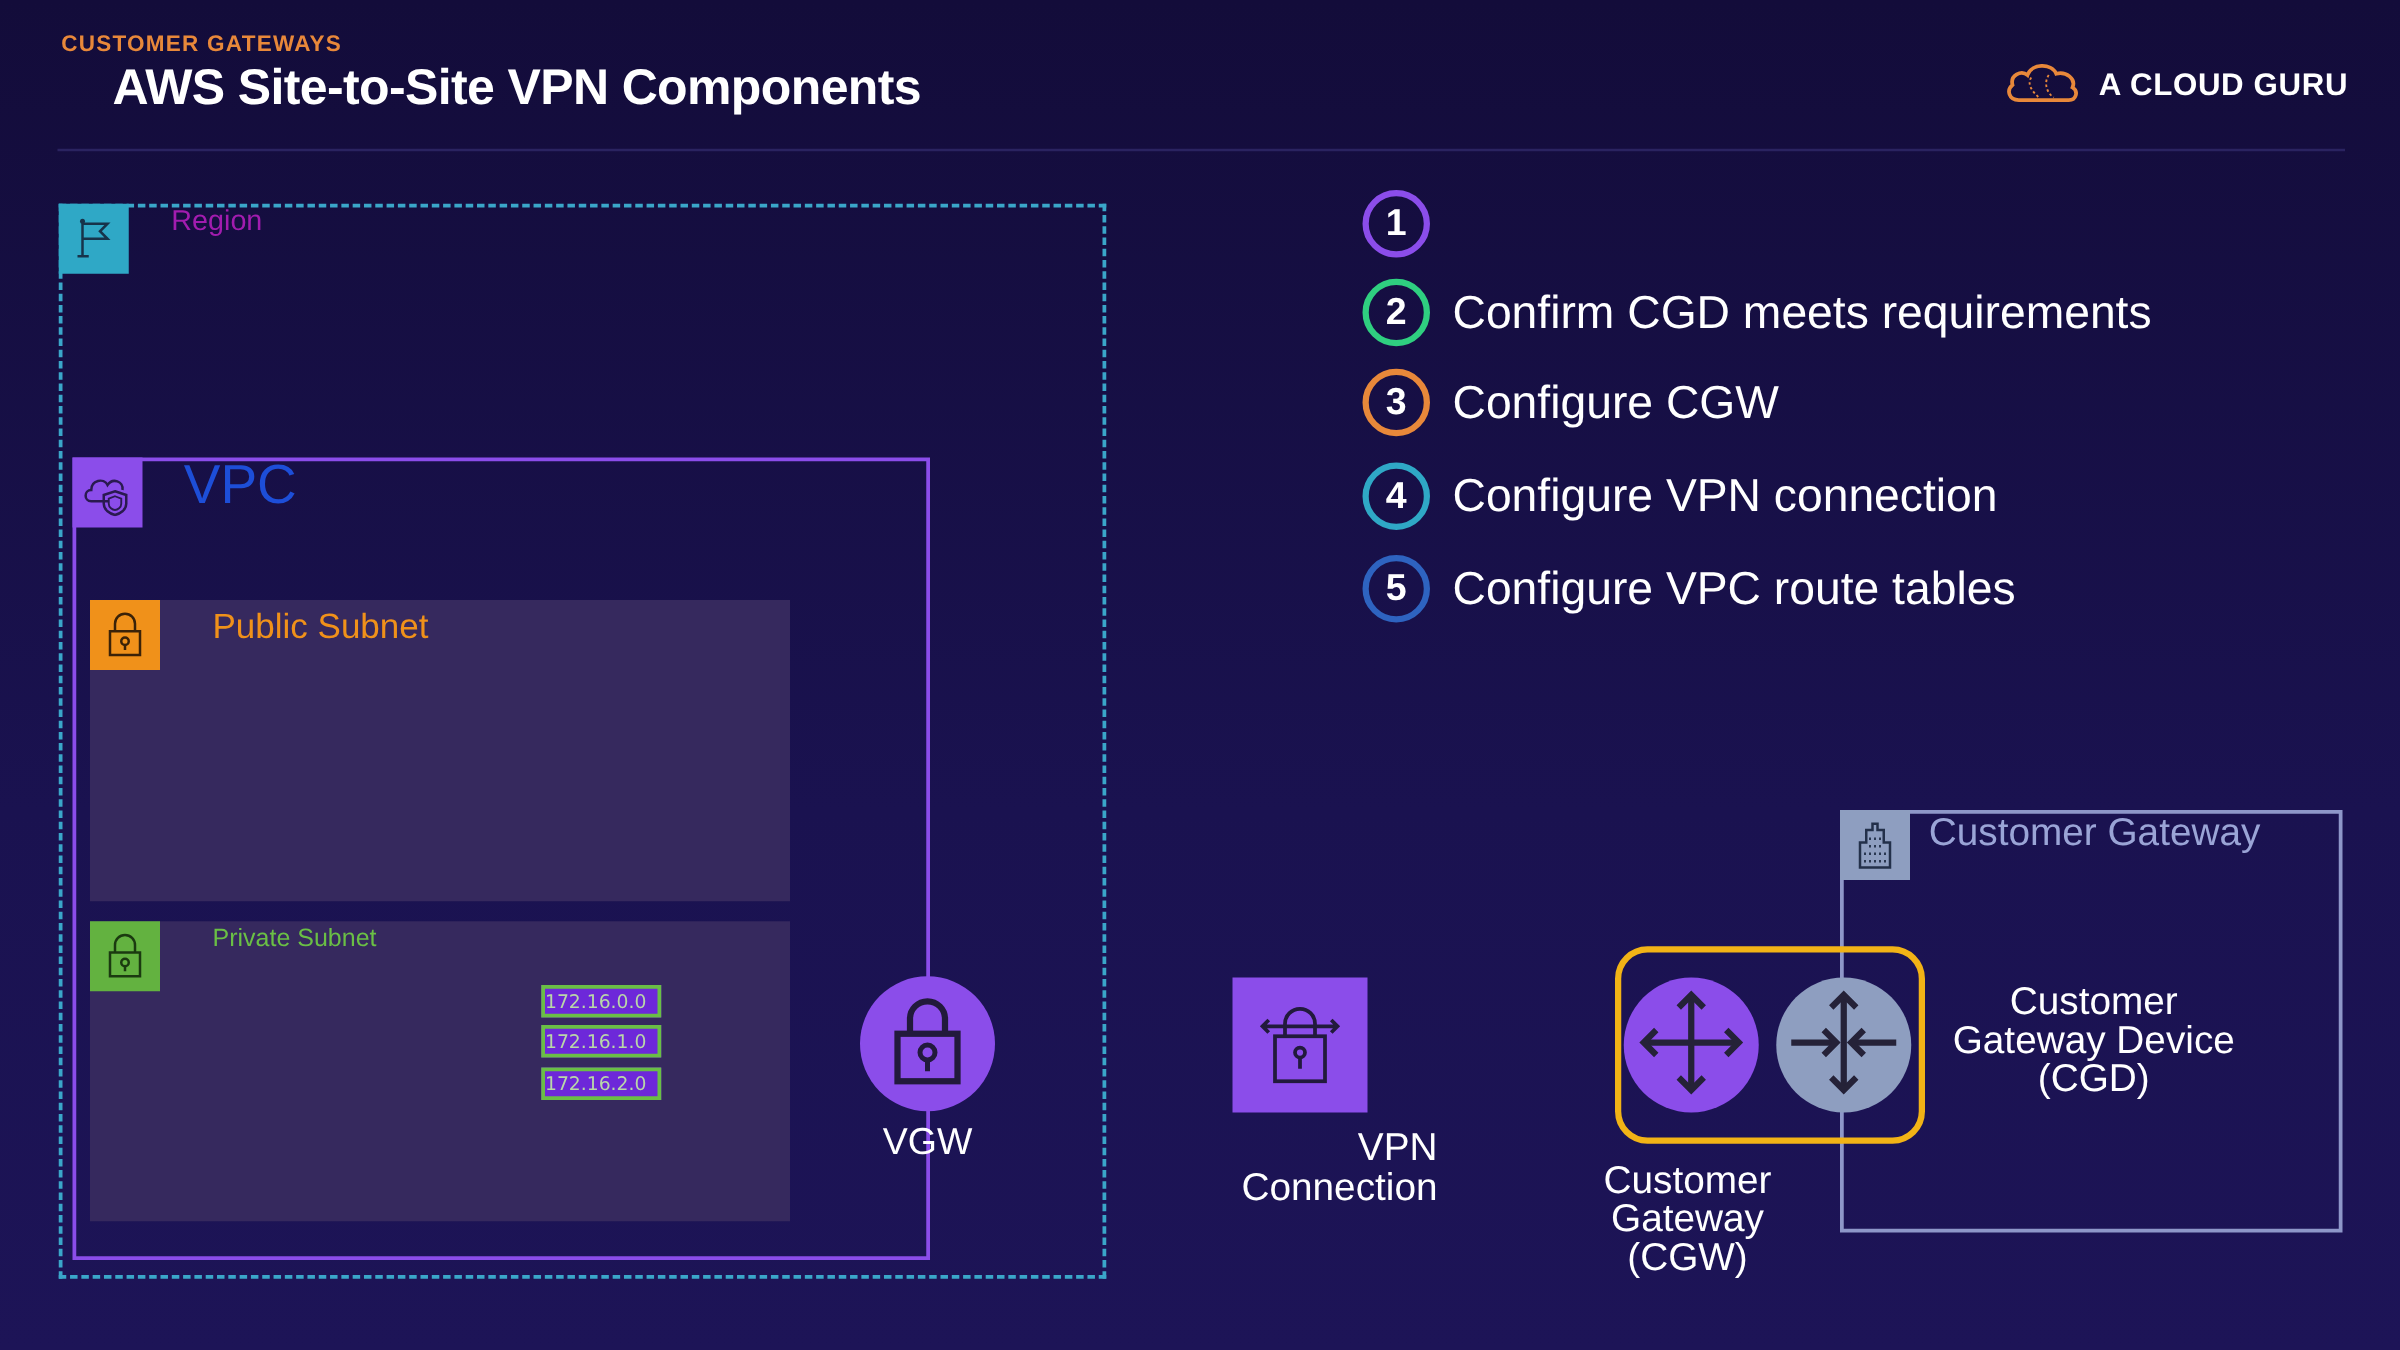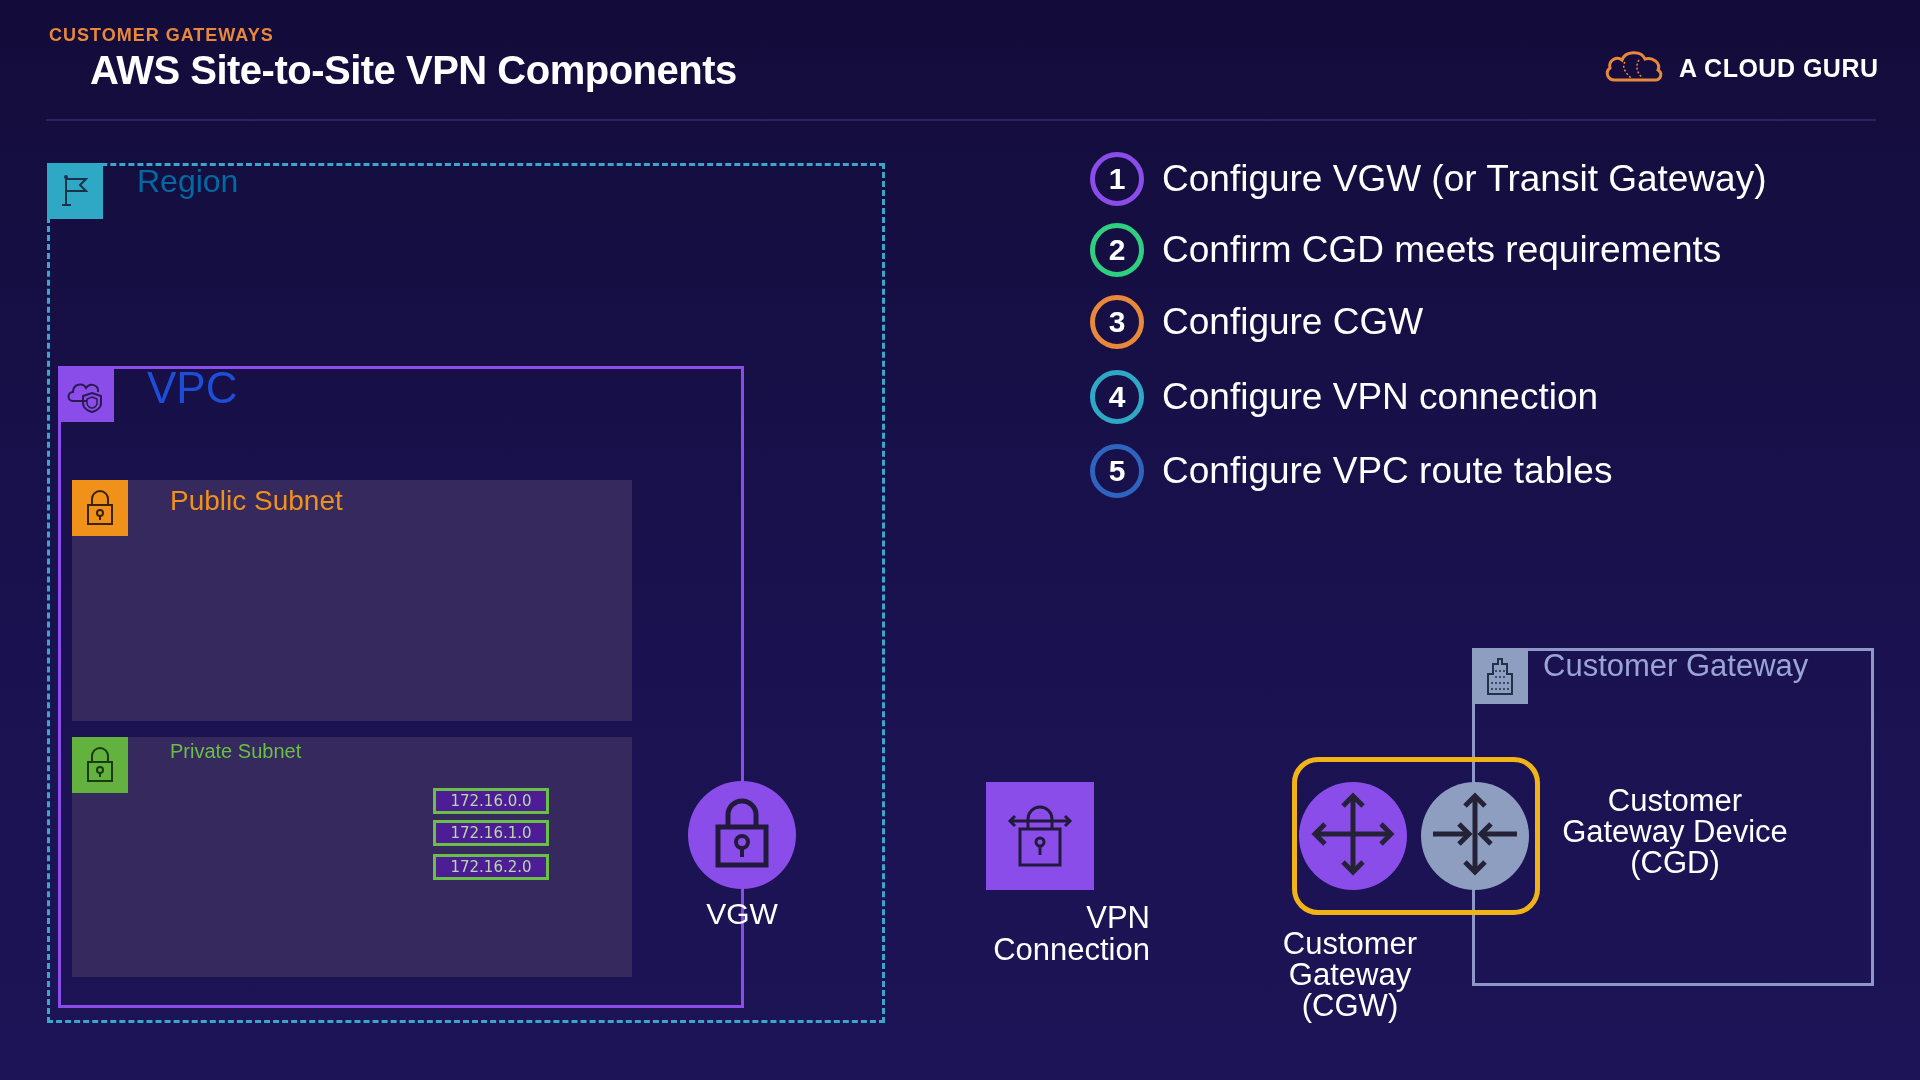--- a/index.html
+++ b/index.html
@@ -10,37 +10,37 @@
   }
   .abs { position:absolute; }
   .eyebrow { left:49px; top:25px; font-size:18px; font-weight:700; letter-spacing:1px; color:#e8883a; }
   .title { left:46px; top:48px; font-size:40px; font-weight:700; color:#fff; letter-spacing:-0.5px;margin-left:44px; }
   .divider { left:46px; top:119px; width:1830px; height:2px; background:#2a2360; }
   .logo { left:1603px; top:48px; display:flex; align-items:center; gap:14px; }
   .logo-text { font-size:25px; font-weight:700; color:#fff; letter-spacing:0.5px; }
 
   .region { left:47px; top:163px; width:838px; height:860px; border:3px dashed #3aa6c9; box-sizing:border-box; }
   .region-icon { left:47px; top:163px; width:56px; height:56px; background:#2fa8c6; display:flex; align-items:center; justify-content:center; }
-  .region-label { left:137px; top:163px; font-size:32px; color:#0369a1; }
+  .region-label { left:137px; top:163px; font-size:23px; color:#a21caf; }
 
   .vpc { left:58px; top:366px; width:686px; height:642px; border:3px solid #8b4dea; box-sizing:border-box; }
   .vpc-icon { left:58px; top:366px; width:56px; height:56px; background:#8b4dea; display:flex; align-items:center; justify-content:center; }
   .vpc-label { left:147px; top:363px; font-size:44px; color:#1d4ed8; }
 
   .subnet { background:#36295e; }
   .pub { left:72px; top:480px; width:560px; height:241px; }
   .priv { left:72px; top:737px; width:560px; height:240px; }
   .sub-icon { width:56px; height:56px; display:flex; align-items:center; justify-content:center; }
   .pub-icon { left:72px; top:480px; background:#f0911a; }
   .priv-icon { left:72px; top:737px; background:#63b240; }
   .pub-label { left:170px; top:485px; font-size:28px; color:#f0911a; }
   .priv-label { left:170px; top:740px; font-size:20px; color:#6abf45; }
 
-  .cidr { left:433px; width:116px; height:26px; border:3px solid #6abf45; box-sizing:border-box;
-          font-family:"DejaVu Sans", sans-serif; font-size:15px; color:#b9d8a8; text-align:center; line-height:20px; background:#4c1d95; }
+  .cidr { left:433px; width:96px; height:26px; border:3px solid #6abf45; box-sizing:border-box;
+          font-family:"DejaVu Sans", sans-serif; font-size:15px; color:#b9d8a8; text-align:left; line-height:20px; background:#6d28d9; }
 
   .vgw { left:688px; top:781px; width:108px; height:108px; border-radius:50%; background:#8b4dea; display:flex; align-items:center; justify-content:center; }
   .vgw-label { left:692px; top:897px; width:100px; text-align:center; font-size:30px; color:#fff; }
 
   .vpn { left:986px; top:782px; width:108px; height:108px; background:#8b4dea; display:flex; align-items:center; justify-content:center; }
   .vpn-label { left:930px; top:902px; width:220px; text-align:right; font-size:31px; line-height:32px; color:#fff; }
 
   .custloc { left:1472px; top:648px; width:402px; height:338px; border:3px solid #8e97c9; box-sizing:border-box; }
   .custloc-icon { left:1472px; top:648px; width:56px; height:56px; background:#8e9ec0; display:flex; align-items:center; justify-content:center; }
   .custloc-label { left:1543px; top:648px; font-size:31px; color:#9aa4d6; }
@@ -177,21 +177,20 @@
 </div>
 <div class="abs cgw-box"></div>
 <div class="abs cgw-label">
   <div>Customer</div>
   <div>Gateway</div>
   <div>(CGW)</div>
 </div>
 
 <div class="abs step" style="top:148px">
   <span class="step-num" style="border-color: rgb(139, 77, 234);">1</span>
-  <span class="step-text">Configure VGW (or Transit Gateway)</span>
 </div>
 <div class="abs step" style="top:219px">
   <span class="step-num" style="border-color: rgb(47, 207, 128);">2</span>
   <span class="step-text">Confirm CGD meets requirements</span>
 </div>
 <div class="abs step" style="top:291px">
   <span class="step-num" style="border-color: rgb(232, 136, 58);">3</span>
   <span class="step-text">Configure CGW</span>
 </div>
 <div class="abs step" style="top:366px">

